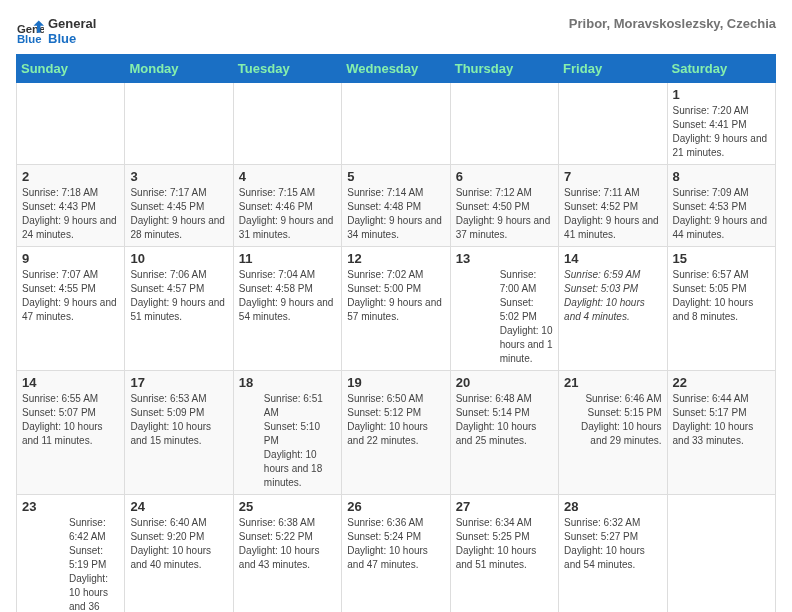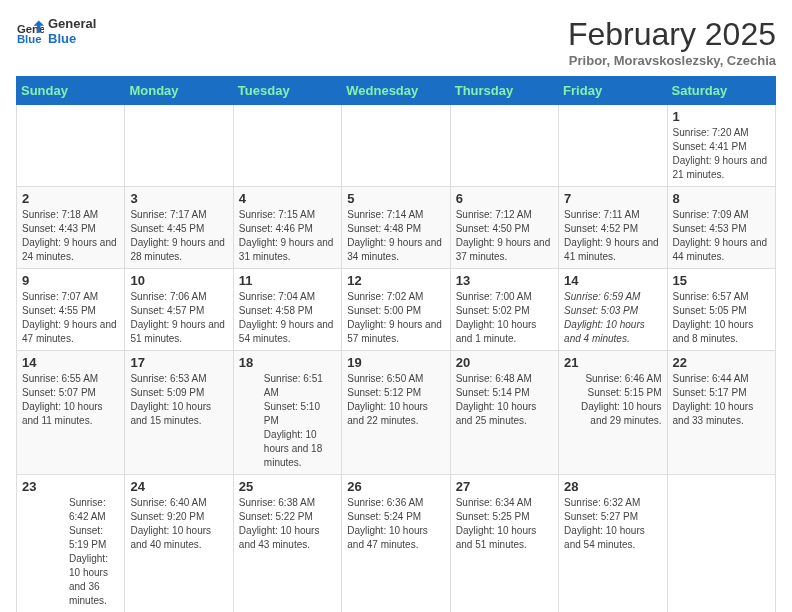--- a/index.html
+++ b/index.html
@@ -89,21 +89,20 @@
       <text x="1" y="18" font-size="13" font-weight="bold" fill="#333" font-family="Arial">General</text>
       <text x="1" y="30" font-size="13" font-weight="bold" fill="#1a6fc4" font-family="Arial">Blue</text>
       <polygon points="26,4 32,10 28,10 28,18 24,18 24,10 20,10" fill="#1a6fc4"></polygon>
     </svg>
     <div>
       <div style="font-size:13px;font-weight:bold;color:#333;">General</div>
       <div style="font-size:13px;font-weight:bold;color:#1a6fc4;">Blue</div>
     </div>
   </div>
   <div class="title-block">
-    <h1>February 2025</h1>
     <h2>Pribor, Moravskoslezsky, Czechia</h2>
   </div>
 </div>
 
 <table class="calendar">
   <thead>
     <tr>
     <th>Sunday</th>
         <th>Monday</th>
         <th>Tuesday</th>
@@ -192,21 +191,21 @@
 Daylight: 9 hours and 54 minutes.</div>
         </td>
         <td>
           <span class="day-num">12</span>
           <div class="day-info" style="white-space: pre-line;">Sunrise: 7:02 AM
 Sunset: 5:00 PM
 Daylight: 9 hours and 57 minutes.</div>
         </td>
         <td>
           <span class="day-num">13</span>
-          <div class="day-info" style="white-space: pre-line;">Sunrise: 7:00 AM
+          <div class="day-info" style="white-space: pre-line; margin-left: 44px;">Sunrise: 7:00 AM
 Sunset: 5:02 PM
 Daylight: 10 hours and 1 minute.</div>
         </td>
         <td>
           <span class="day-num">14</span>
           <div class="day-info" style="white-space: pre-line; font-style: italic;">Sunrise: 6:59 AM
 Sunset: 5:03 PM
 Daylight: 10 hours and 4 minutes.</div>
         </td>
         <td>

